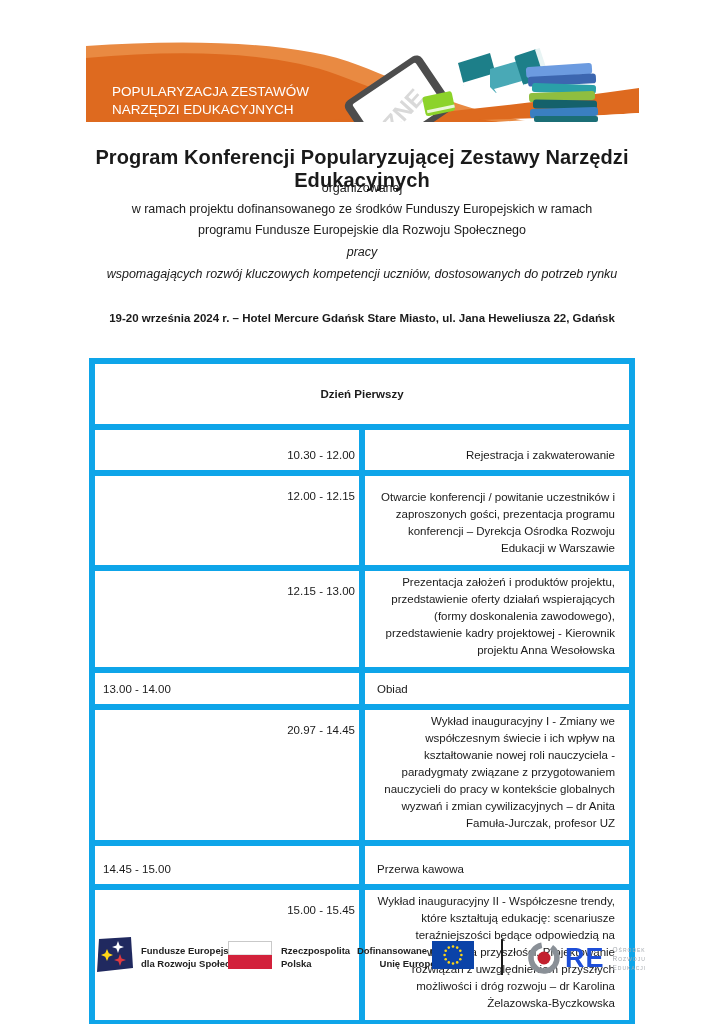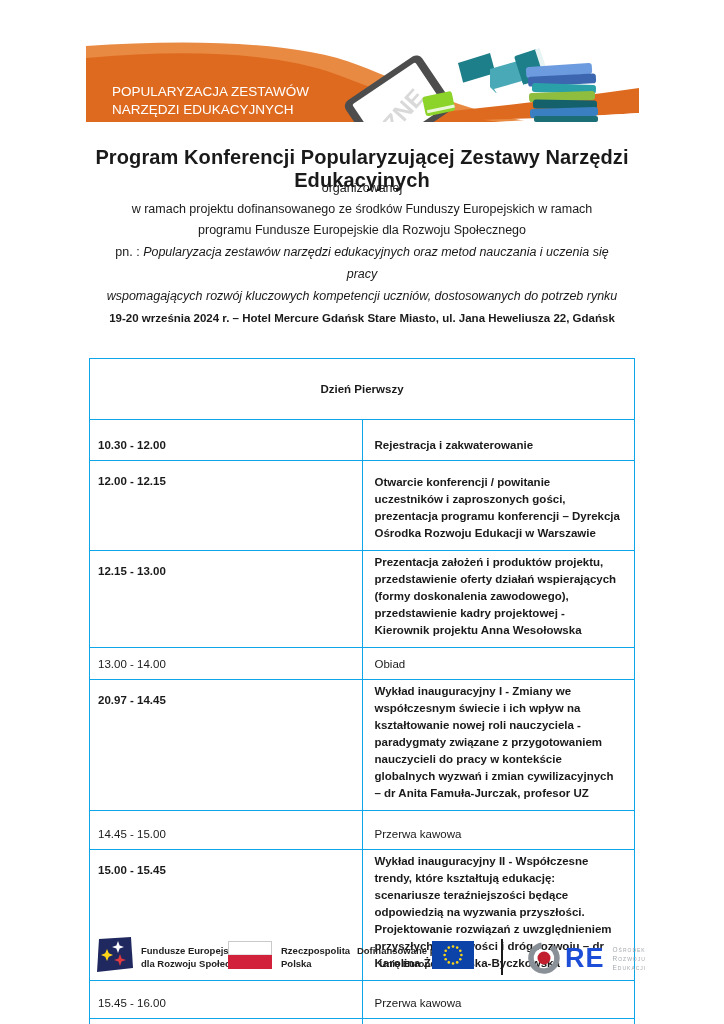--- a/index.html
+++ b/index.html
@@ -29,29 +29,29 @@
     position:absolute; top:312px; left:40px; width:644px;
     text-align:center; font-size:11.5px; font-weight:bold;
   }
   
   table.schedule{
     position:absolute; top:358px; left:89px; width:546px;
     border-collapse:collapse; table-layout:fixed;
     font-size:11.5px; line-height:17px;
   }
   table.schedule td{
-    border:1px solid #0ea5e9;
+    border:6px solid #0ea5e9;
     vertical-align:bottom;
     padding:3px 14px 8px 12px;
   }
   table.schedule td.time{
     width:104px; vertical-align:top; padding:12px 4px 6px 8px;
     white-space:nowrap;
   }
-  table.schedule tr.bold td{font-weight:bold;}
+  table.schedule tr.bold td{font-weight:normal;text-align:right;}
   table.schedule td.day{
     height:60px; text-align:center; vertical-align:middle;
     font-weight:bold; padding:0;
   }
   table.schedule tr.short td{vertical-align:bottom; padding-bottom:6px;}
   table.schedule tr.short td.time{vertical-align:bottom; padding-top:3px;}
   table.schedule tr.tight td{padding-top:2px; padding-bottom:4px;}
   table.schedule tr.tight td.time{vertical-align:top; padding-top:11px;}
   tr.r1 td{height:31px;} tr.r2 td{height:71px;} tr.r3 td{height:70px;}
   tr.r4 td{height:22px;} tr.r5 td{height:90px;} tr.r6 td{height:29px;}
@@ -134,21 +134,20 @@
 
   <div class="title">Program Konferencji Popularyzującej Zestawy Narzędzi Edukacyjnych</div>
 
   <div class="subtitle">
     <div>organizowanej</div>
     <div>w ramach projektu dofinansowanego ze środków Funduszy Europejskich w ramach</div>
     <div>programu Fundusze Europejskie dla Rozwoju Społecznego</div>
   </div>
 
   <div class="project">
-    <div><span class="prefix">pn. : </span><span>Popularyzacja zestawów narzędzi edukacyjnych oraz metod nauczania i uczenia się</span></div>
     <div>pracy</div>
     <div>wspomagających rozwój kluczowych kompetencji uczniów, dostosowanych do potrzeb rynku</div>
   </div>
 
   <div class="venue">19-20 września 2024 r. – Hotel Mercure Gdańsk Stare Miasto, ul. Jana Heweliusza 22, Gdańsk</div>
 
   <table class="schedule">
     <tbody>
       <tr>
         <td class="day" colspan="2">Dzień Pierwszy</td>

